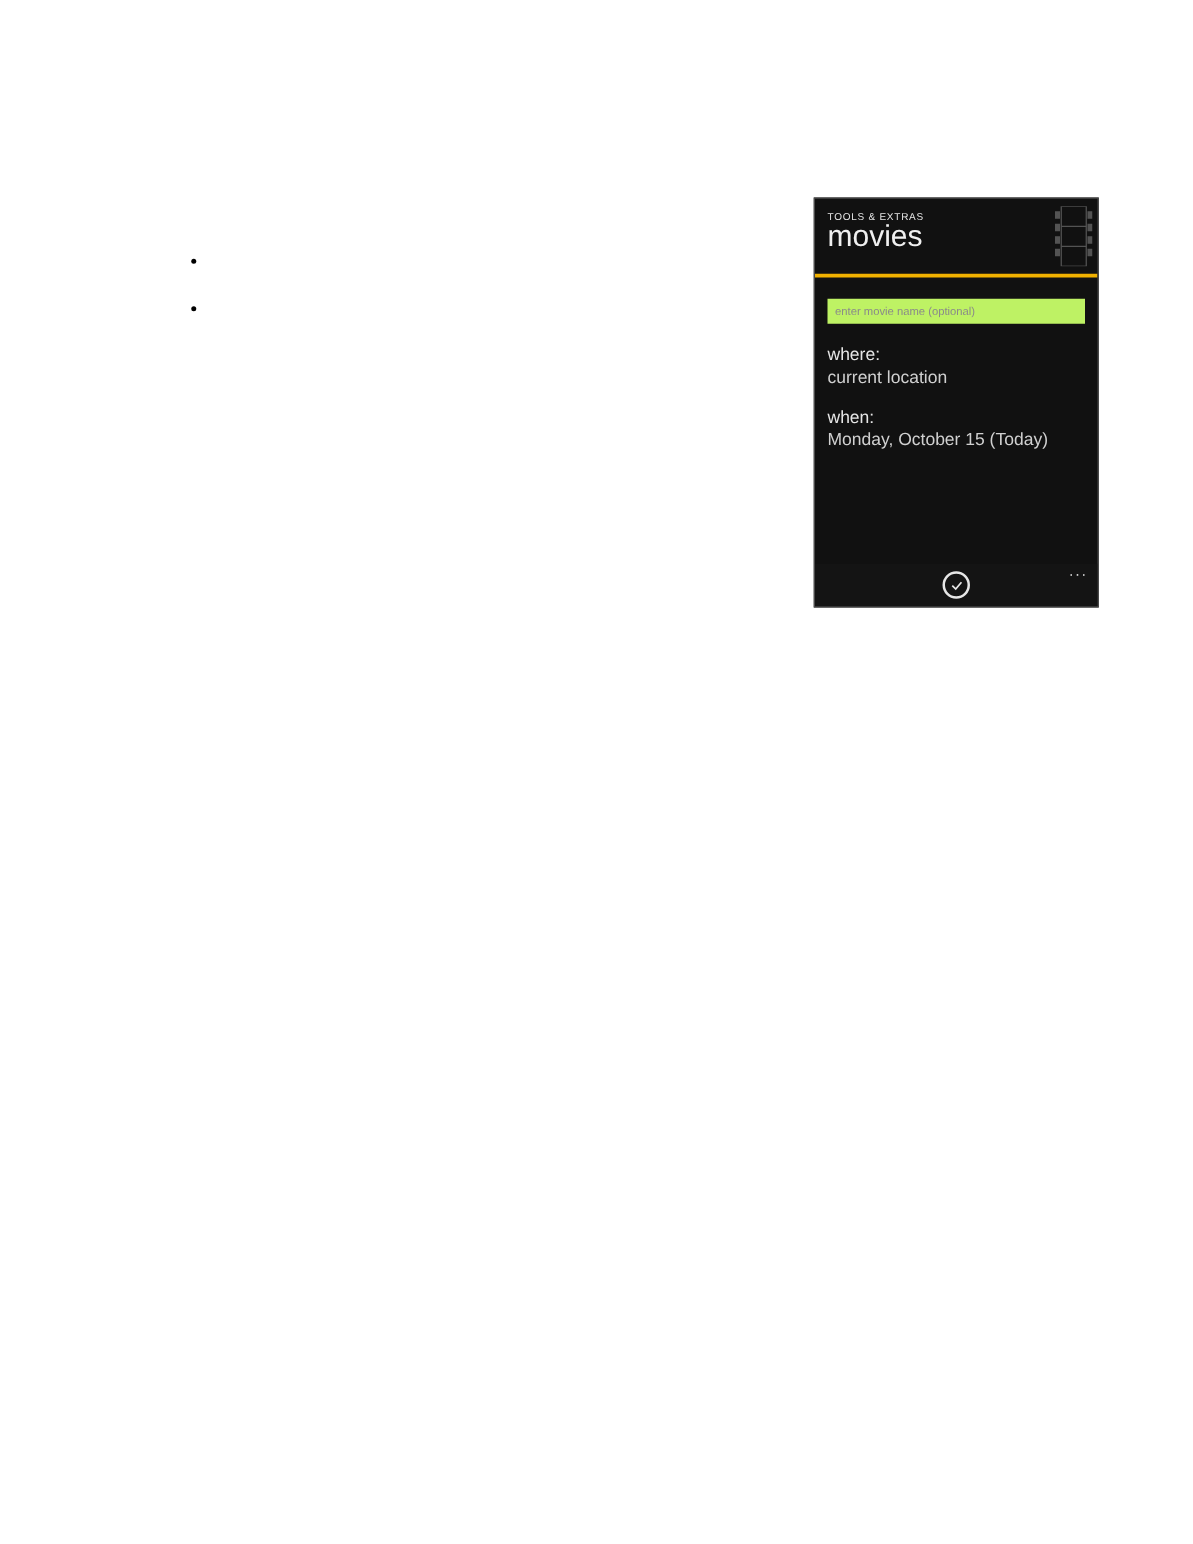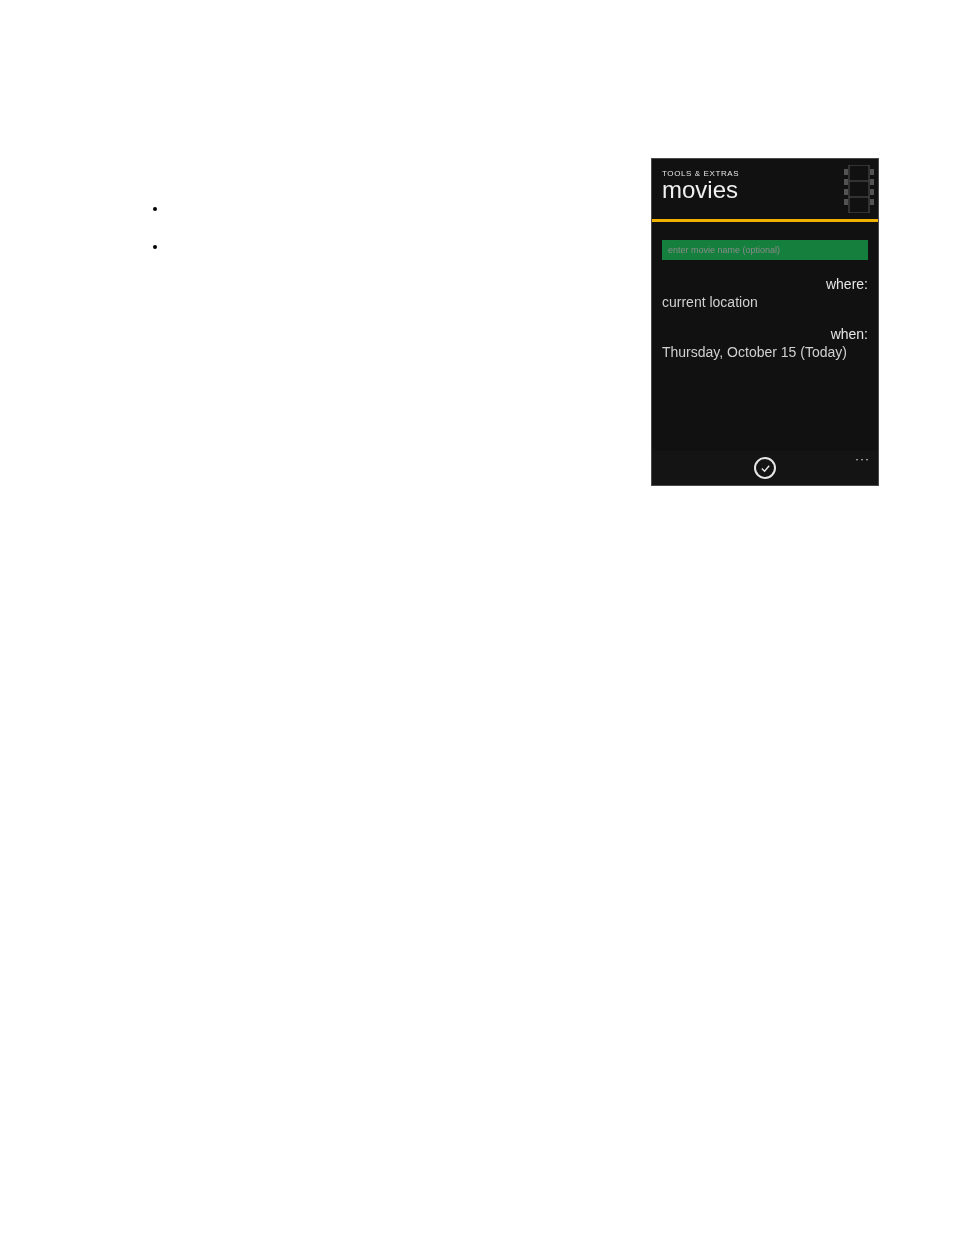--- a/index.html
+++ b/index.html
@@ -82,33 +82,32 @@
   .content {
     position: absolute;
     left: 0; right: 0; top: 72px; bottom: 34px;
     padding: 8px 10px 0 10px;
     box-sizing: border-box;
   }
   .movie-input {
     width: 100%;
     height: 20px;
     border: none;
-    background: #15803d;
+    background: #bef264;
     color: #222;
     font-size: 9px;
     padding: 0 6px;
     box-sizing: border-box;
   }
   .movie-input::placeholder { color: #8a8a8a; }
   .field-block { margin-top: 16px; }
   .field-label {
     color: #e6e6e6;
     font-size: 14px;
     font-weight: 300;
-    text-align: right;
   }
   .field-value {
     color: #d0d0d0;
     font-size: 14px;
     margin-top: 2px;
   }
   .appbar {
     position: absolute;
     left: 0; right: 0; bottom: 0;
     height: 34px;
@@ -175,21 +174,21 @@
     <div class="content">
       <input type="text" class="movie-input" placeholder="enter movie name (optional)" style="">
 
       <div class="field-block">
         <div class="field-label">where:</div>
         <div class="field-value">current location</div>
       </div>
 
       <div class="field-block">
         <div class="field-label">when:</div>
-        <div class="field-value">Thursday, October 15 (Today)</div>
+        <div class="field-value">Monday, October 15 (Today)</div>
       </div>
     </div>
 
     <div class="appbar">
       <div class="appbar-btn">
         <span>
           <svg viewBox="0 0 24 24">
               <path d="M4 12 L10 18 L20 6" fill="none" stroke="#e6e6e6" stroke-width="3"></path>
             </svg>
         </span>

